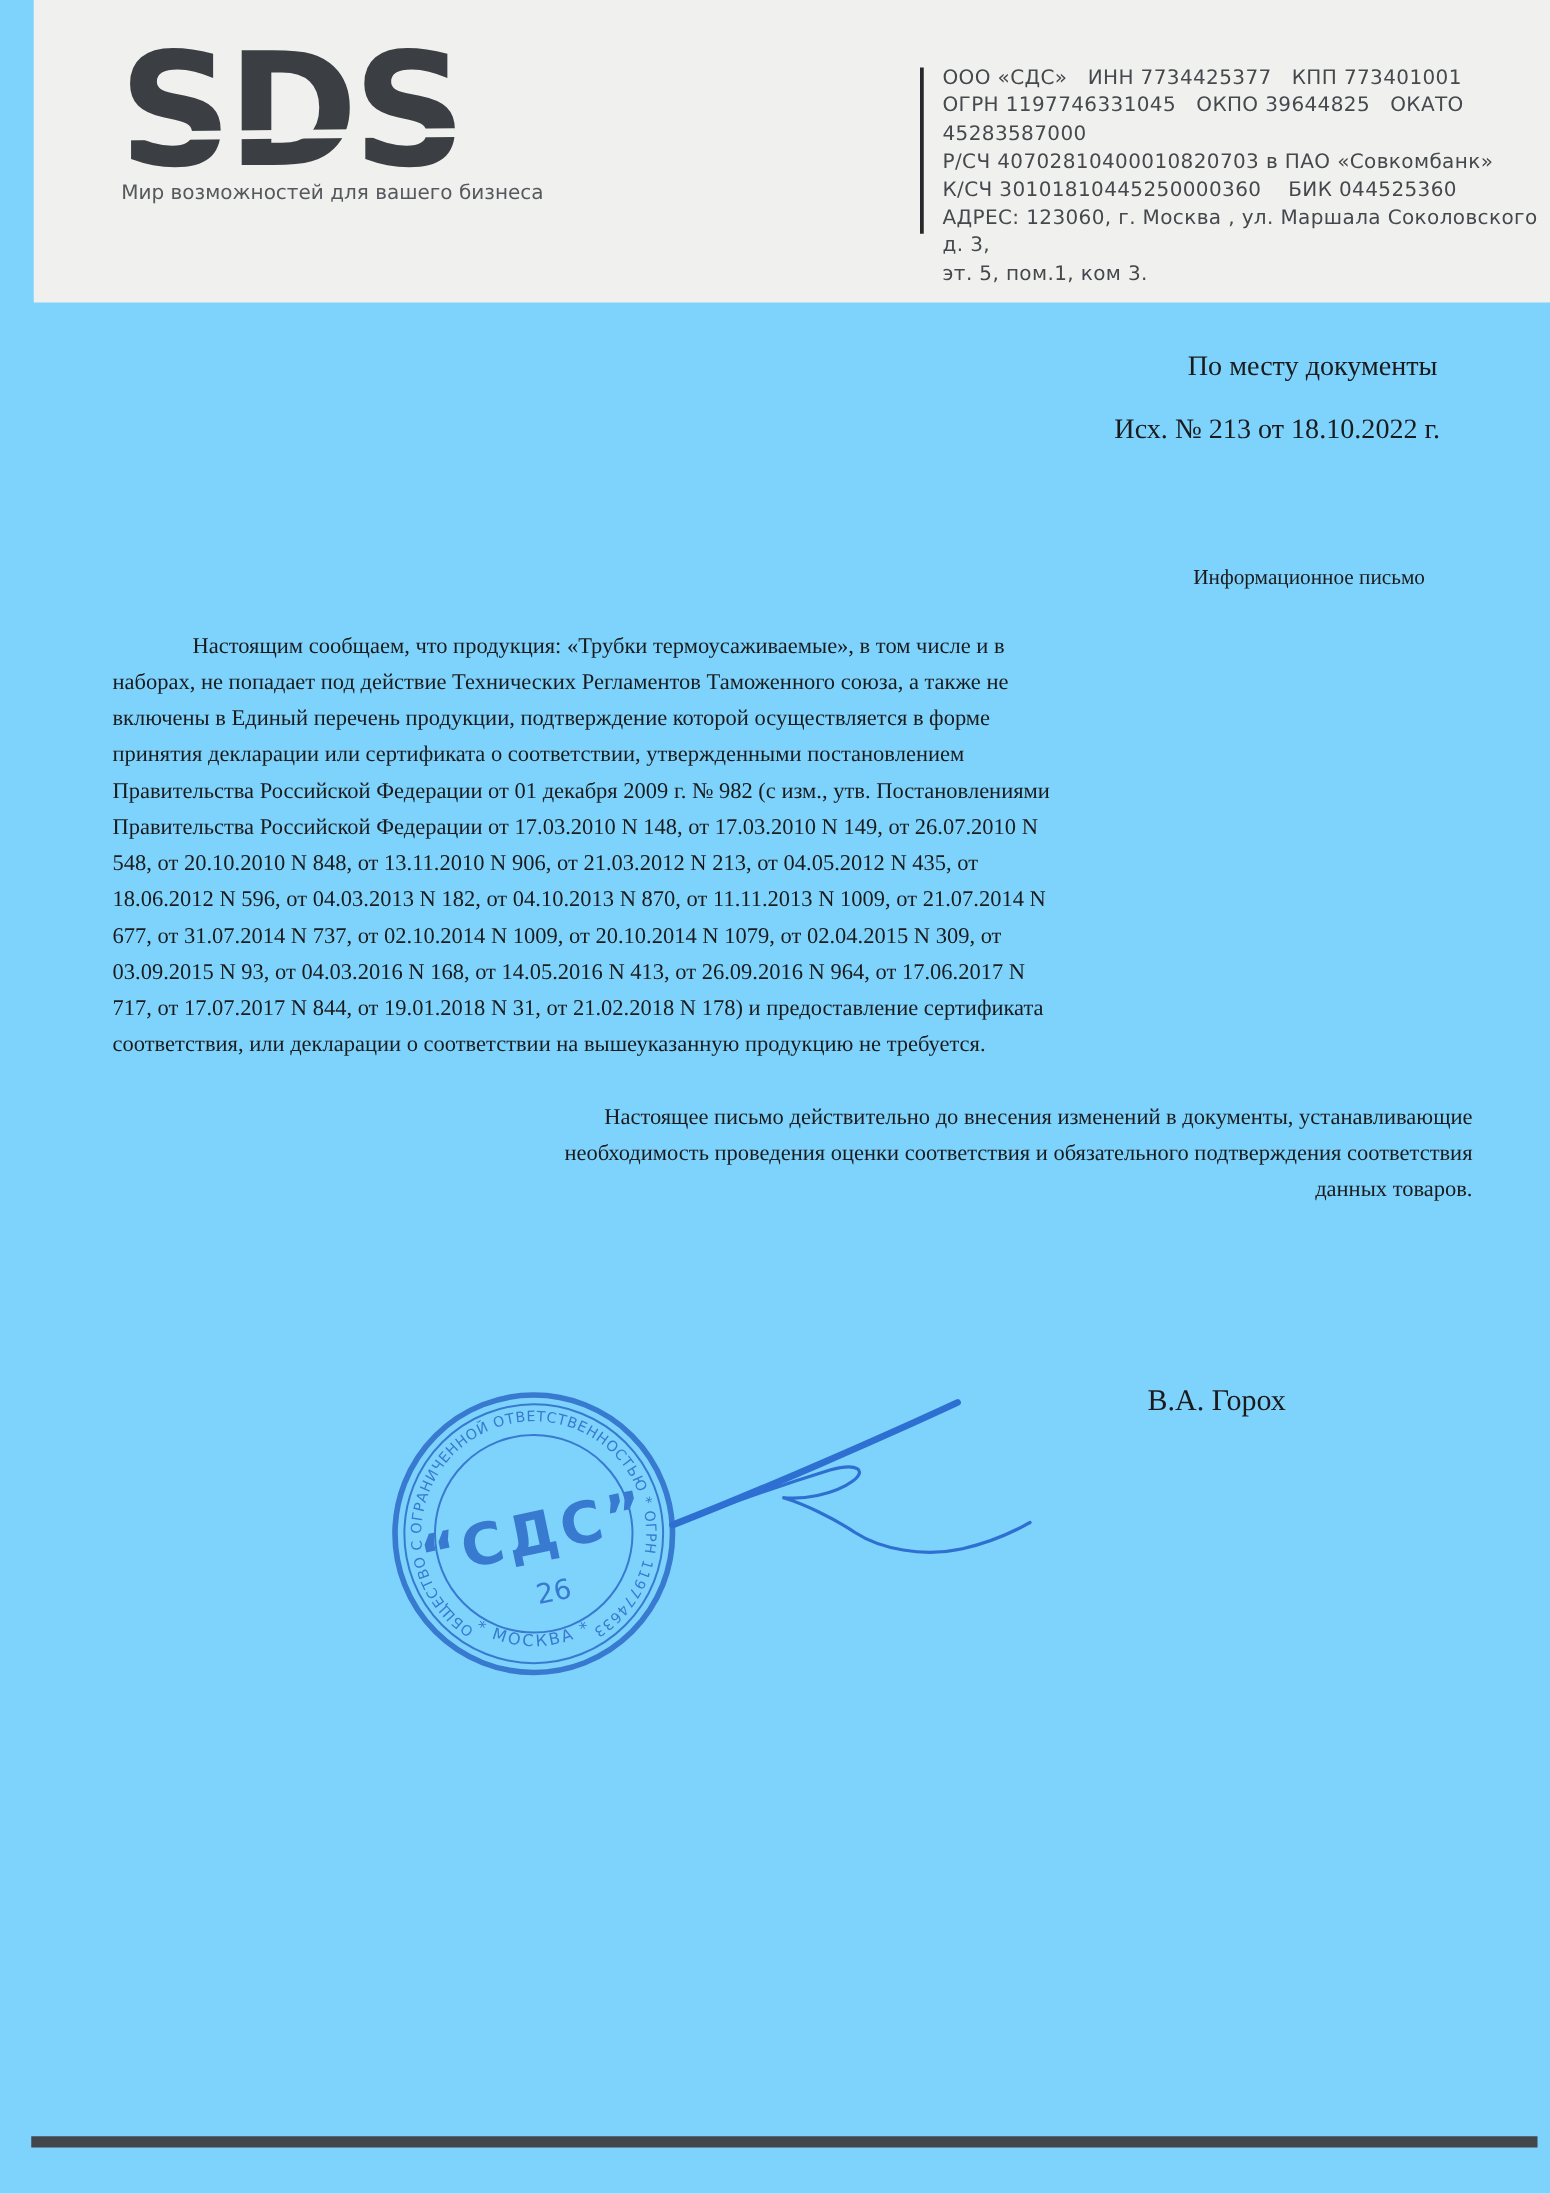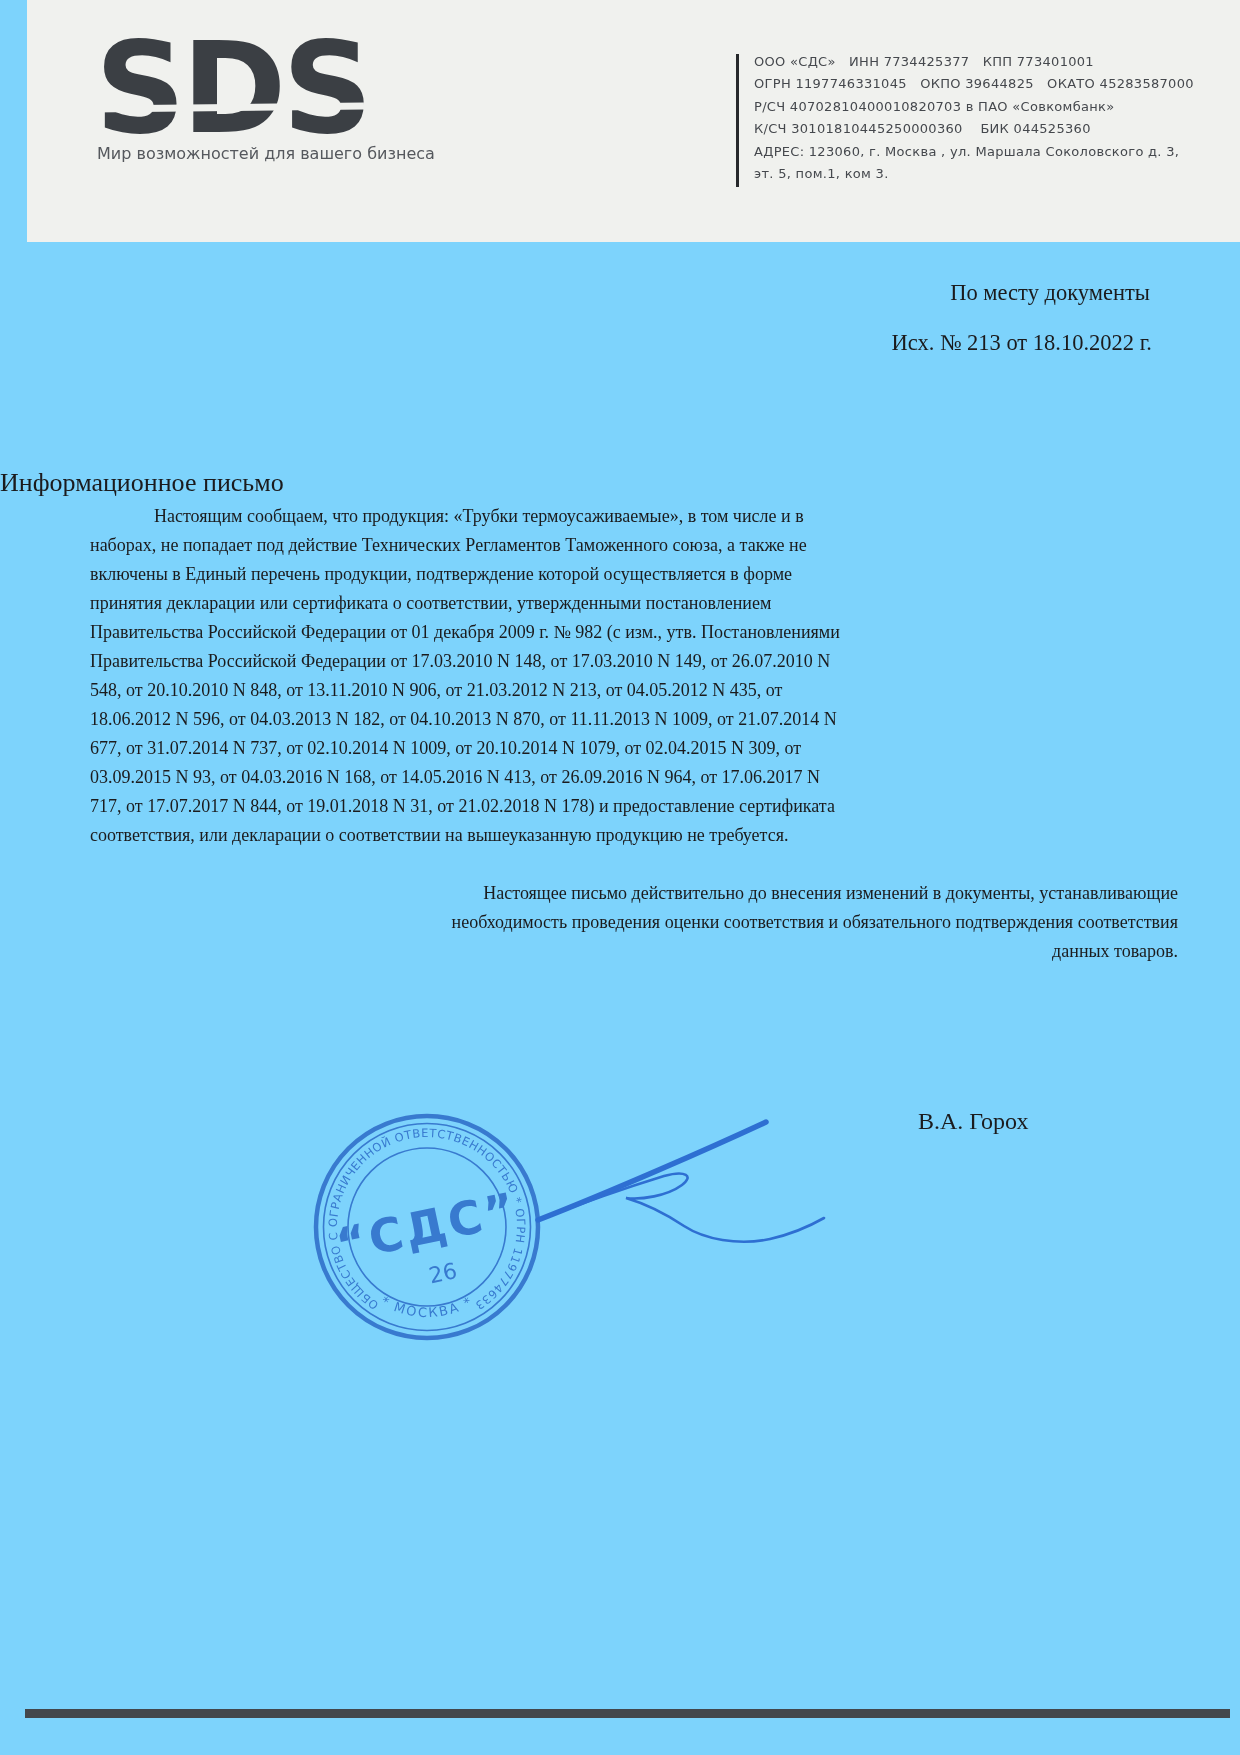--- a/index.html
+++ b/index.html
@@ -12,26 +12,26 @@
   .logo {
     position:absolute; left:95px; top:26px; line-height:1;
     font-family:"DejaVu Sans", sans-serif; font-weight:bold;
     font-size:126px; letter-spacing:-4px; color:#3b3f44;
   }
   .logo-slash { position:absolute; left:92px; top:104px; width:272px; height:7px; background:#f0f1ee; transform:rotate(-0.6deg); }
   .tagline { position:absolute; left:97px; top:144px; font-family:"DejaVu Sans", sans-serif; font-size:16px; color:#55585d; }
   .divider { position:absolute; left:736px; top:54px; width:2.5px; height:133px; background:#26282b; }
   .company {
     position:absolute; left:754px; top:51px;
-    font-family:"DejaVu Sans", sans-serif; font-size:13px; line-height:22.4px;
+    font-family:"DejaVu Sans", sans-serif; font-size:16px; line-height:22.4px;
     letter-spacing:0.3px; color:#45484d; white-space:pre-wrap;
   }
   .addressee { position:absolute; right:90px; top:280px; font-size:22.5px; }
   .refnum    { position:absolute; right:88px; top:330px; font-size:22.5px; }
-  .title     { position:absolute; left:0; top:468px; width:1140px; text-align:left; font-size:26px; }
+  .title     { position:absolute; left:0; top:452px; width:1140px; text-align:right; font-size:17px; }
   .para      { position:absolute; left:90px; width:1088px; font-size:18px; line-height:29px; white-space:pre-line; }
   .para1     { top:502px; text-indent:64px; }
   .para2     { top:879px;text-align:right; }
   .sig-block { position:absolute; left:93px; top:1112px; font-size:22.5px; line-height:30.5px; white-space:pre-line; }
   .sig-name  { position:absolute; left:918px; top:1108px; font-size:24px; }
   .stamp     { position:absolute; left:307px; top:1107px; width:240px; height:240px; opacity:0.88; }
   .stamp text { font-family:"DejaVu Sans", sans-serif; }
   .signature-svg { position:absolute; left:440px; top:1090px; width:420px; height:180px; }
   .bottom-bar { position:absolute; left:25px; top:1709px; width:1205px; height:9px; background:#43474c; }
 </style>

